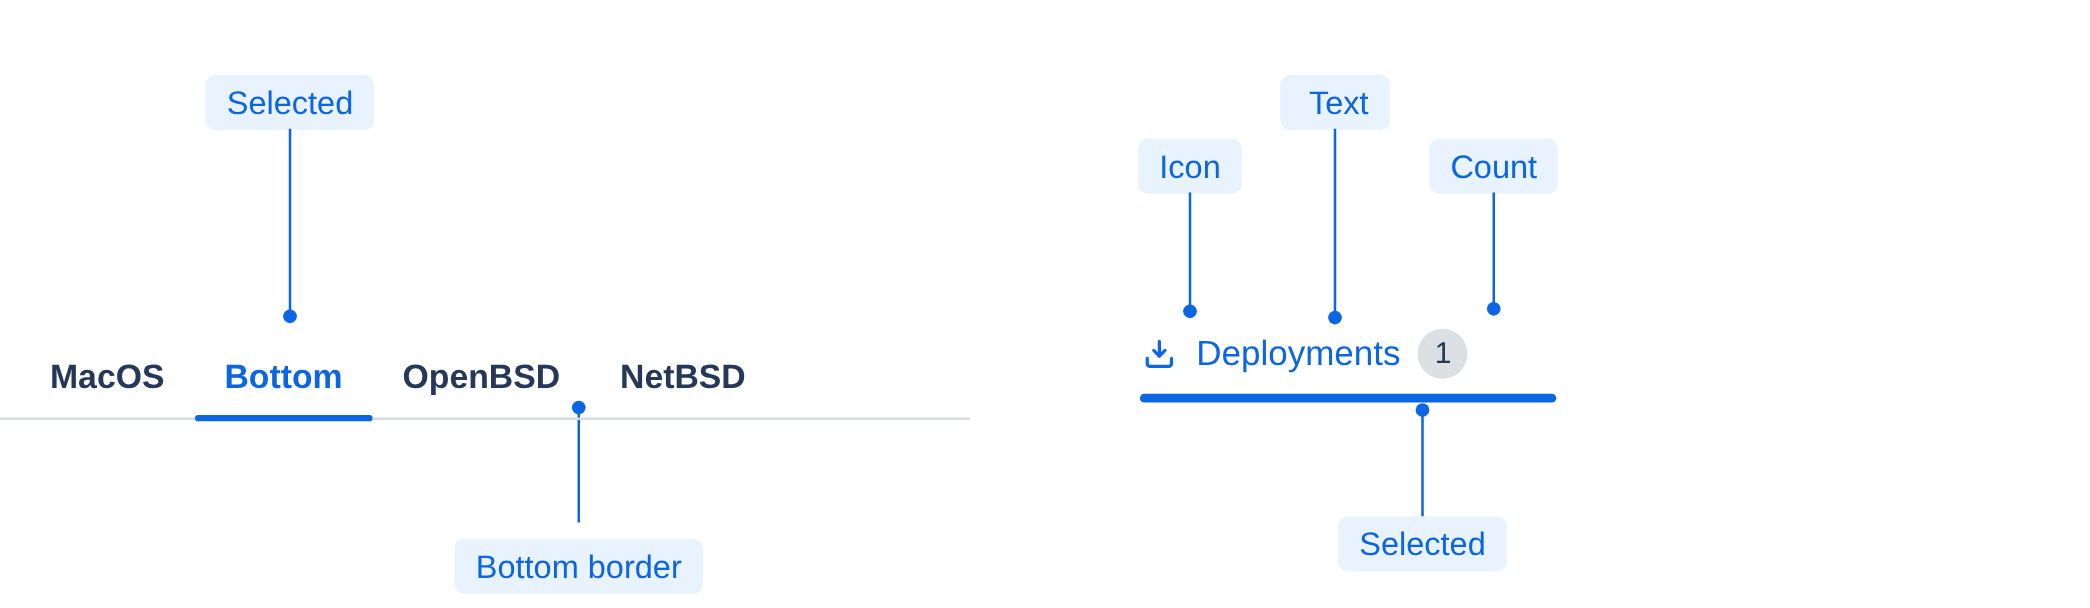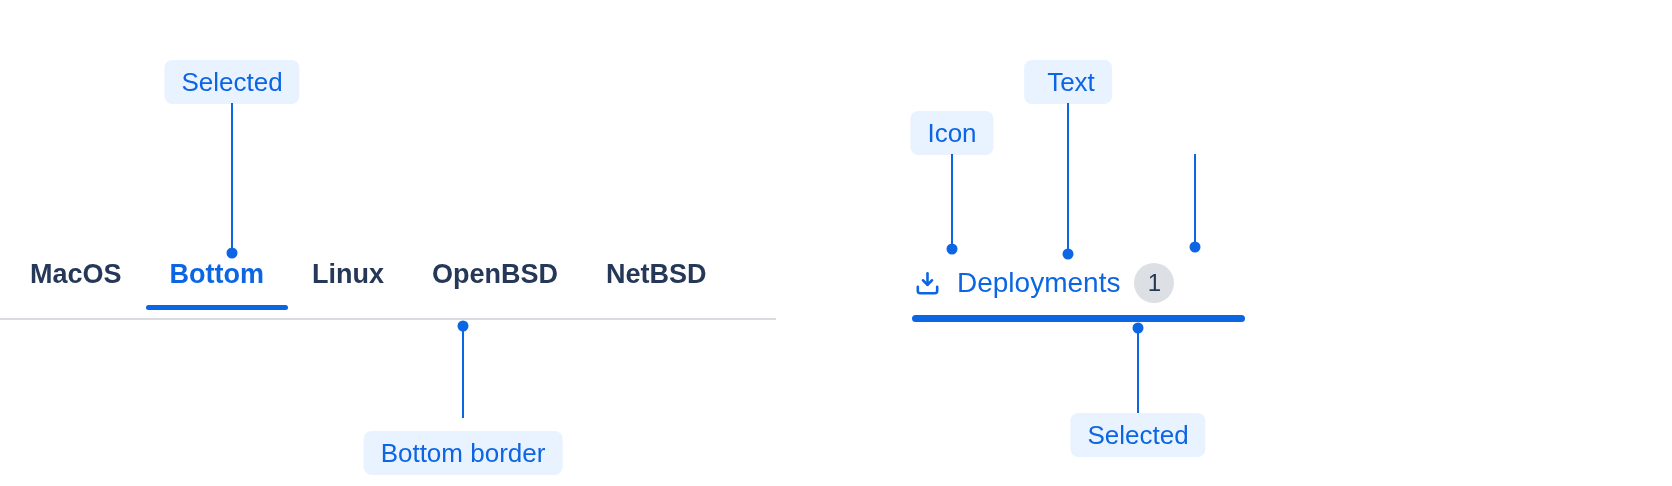--- a/index.html
+++ b/index.html
@@ -42,23 +42,23 @@
   #ann-count-label{left:1195px;top:111px;}
   #ann-count-line{left:1195px;top:154px;height:92px;}
   #ann-count-dot{left:1195px;top:247px;}
 
   #ann-indicator-dot{left:1138px;top:328px;}
   #ann-indicator-line{left:1138px;top:328px;height:88px;}
   #ann-indicator-label{left:1138px;top:413px;}
 
   
   .tabbar{
-    position:absolute;left:0;top:248px;width:776px;height:72px;
+    position:absolute;left:0;top:264px;width:776px;height:72px;
     border-bottom:2px solid var(--bar-border);
-    display:flex;align-items:center;padding-left:6px;
+    display:flex;align-items:flex-end;padding-left:16px;
   }
   .tab{
     position:relative;padding:0 24px 17px;
     font-size:27px;font-weight:600;color:var(--tab-text);
     cursor:pointer;white-space:nowrap;
   }
   .tab.selected{color:var(--blue);}
   .tab .underline{
     position:absolute;left:0;right:0;bottom:-3px;height:5px;
     background:var(--blue);border-radius:3px;
@@ -95,37 +95,35 @@
   <div class="callout-label" id="ann-bottomborder-label">Bottom border</div>
 
   <div class="callout-label" id="ann-icon-label">Icon</div>
   <div class="callout-line" id="ann-icon-line"></div>
   <div class="callout-dot" id="ann-icon-dot"></div>
 
   <div class="callout-label" id="ann-text-label">Text</div>
   <div class="callout-line" id="ann-text-line"></div>
   <div class="callout-dot" id="ann-text-dot"></div>
 
+  <div class="callout-label" id="ann-count-label">Count</div>
   <div class="callout-line" id="ann-count-line"></div>
   <div class="callout-dot" id="ann-count-dot"></div>
 
   <div class="callout-dot" id="ann-indicator-dot"></div>
   <div class="callout-line" id="ann-indicator-line"></div>
   <div class="callout-label" id="ann-indicator-label">Selected</div>
 
   <div class="tabbar">
     <div class="tab">
       <span>MacOS</span>
     </div>
     <div class="tab selected">
       <span>Bottom</span>
       <div class="underline"></div>
-    </div>
-    <div class="tab">
-      <span>Linux</span>
     </div>
     <div class="tab">
       <span>OpenBSD</span>
     </div>
     <div class="tab">
       <span>NetBSD</span>
     </div>
   </div>
 
   <div class="example-tab">

